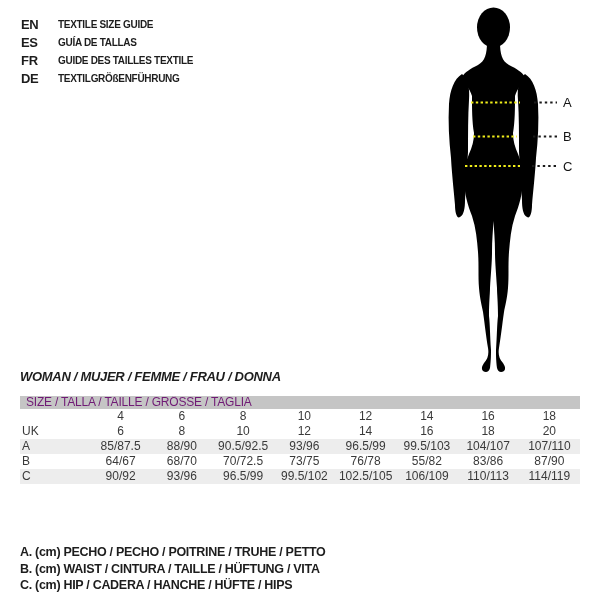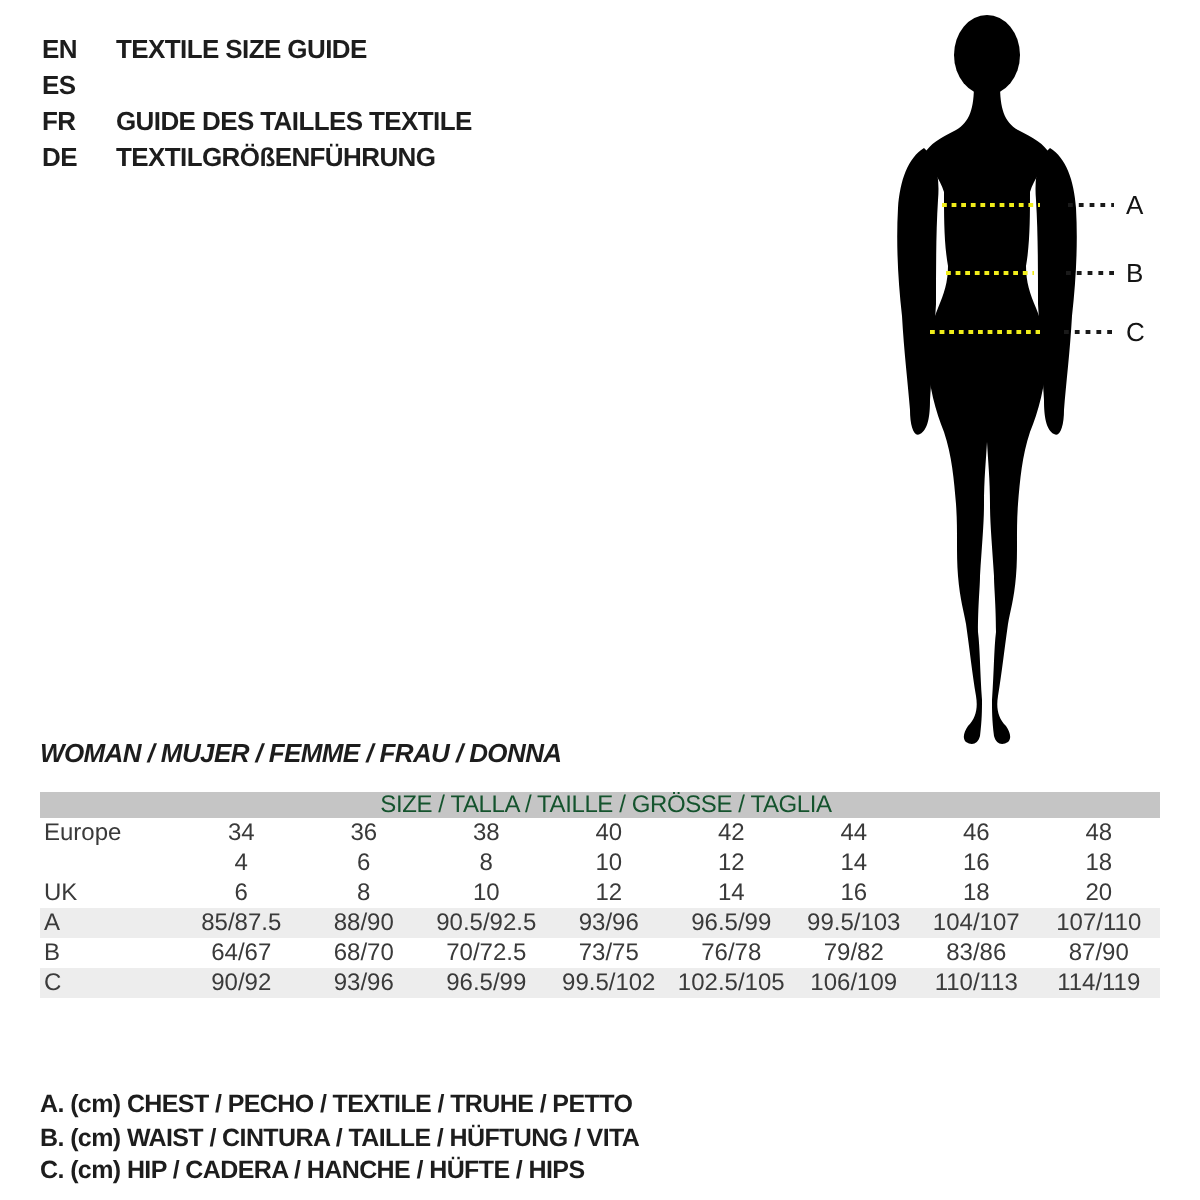--- a/index.html
+++ b/index.html
@@ -4,56 +4,57 @@
 <style>
   html,body{margin:0;padding:0;background:#ffffff;}
   .canvas{
     position:relative;width:600px;height:600px;background:#ffffff;overflow:hidden;
     font-family:"Liberation Sans","DejaVu Sans",sans-serif;color:#1d1d1d;
   }
   
   .lang-block{position:absolute;left:21px;top:15px;}
   .lang-row{display:flex;height:18px;align-items:center;}
   .lang-code{width:37px;font-weight:bold;font-size:13px;letter-spacing:-0.3px;}
-  .lang-text{font-weight:bold;font-size:13px;letter-spacing:-0.3px;white-space:nowrap;}
+  .lang-text{font-weight:bold;font-size:10px;letter-spacing:-0.3px;white-space:nowrap;}
   
   .figure{position:absolute;left:420px;top:0;width:180px;height:380px;}
   .figure svg{display:block;}
   .measure-label{font-family:"Liberation Sans","DejaVu Sans",sans-serif;font-size:13px;fill:#141414;}
   
   .section-title{position:absolute;left:20px;top:369px;font-size:13px;font-weight:bold;letter-spacing:-0.3px;white-space:nowrap;font-style:italic;}
   
   .size-table{
     position:absolute;left:20px;top:396px;width:560px;
     border-collapse:collapse;table-layout:fixed;
     font-size:12px;color:#3a3a3a;
   }
   .size-table td{height:15px;line-height:15px;padding:0;text-align:center;white-space:nowrap;overflow:hidden;}
   .size-table tr.thead td{
-    background:#c5c5c5;height:13px;line-height:13px;text-align:center;padding-left:6px;
-    color:#14532d;font-size:12px;letter-spacing:-0.2px;
+    background:#c5c5c5;height:13px;line-height:13px;text-align:left;padding-left:6px;
+    color:#701a75;font-size:12px;letter-spacing:-0.2px;
   }
   .size-table td.rowlabel{text-align:left;padding-left:2px;}
   .size-table tr.shaded{background:#ededed;}
   
   .legend{position:absolute;left:20px;top:544px;}
   .legend-row{font-size:12.5px;font-weight:bold;line-height:16.5px;letter-spacing:-0.3px;white-space:nowrap;}
 </style>
 </head>
 <body>
 
 <div class="canvas">
 
   <div class="lang-block">
     <div class="lang-row">
       <span class="lang-code">EN</span>
       <span class="lang-text">TEXTILE SIZE GUIDE</span>
     </div>
     <div class="lang-row">
       <span class="lang-code">ES</span>
+      <span class="lang-text">GUÍA DE TALLAS</span>
     </div>
     <div class="lang-row">
       <span class="lang-code">FR</span>
       <span class="lang-text">GUIDE DES TAILLES TEXTILE</span>
     </div>
     <div class="lang-row">
       <span class="lang-code">DE</span>
       <span class="lang-text">TEXTILGRÖßENFÜHRUNG</span>
     </div>
   </div>
@@ -120,31 +121,20 @@
         <col>
         <col>
         <col>
         <col>
     </colgroup>
     <tbody>
         <tr class="thead">
       <td colspan="9">SIZE / TALLA / TAILLE / GRÖSSE / TAGLIA</td>
     </tr>
     <tr>
-      <td class="rowlabel">Europe</td>
-      <td>34</td>
-      <td>36</td>
-      <td>38</td>
-      <td>40</td>
-      <td>42</td>
-      <td>44</td>
-      <td>46</td>
-      <td>48</td>
-    </tr>
-    <tr>
       <td class="rowlabel"></td>
       <td>4</td>
       <td>6</td>
       <td>8</td>
       <td>10</td>
       <td>12</td>
       <td>14</td>
       <td>16</td>
       <td>18</td>
     </tr>
@@ -170,37 +160,37 @@
       <td>104/107</td>
       <td>107/110</td>
     </tr>
     <tr>
       <td class="rowlabel">B</td>
       <td>64/67</td>
       <td>68/70</td>
       <td>70/72.5</td>
       <td>73/75</td>
       <td>76/78</td>
-      <td>79/82</td>
+      <td>55/82</td>
       <td>83/86</td>
       <td>87/90</td>
     </tr>
     <tr class="shaded">
       <td class="rowlabel">C</td>
       <td>90/92</td>
       <td>93/96</td>
       <td>96.5/99</td>
       <td>99.5/102</td>
       <td>102.5/105</td>
       <td>106/109</td>
       <td>110/113</td>
       <td>114/119</td>
     </tr>
   </tbody>
     </table>
 
   <div class="legend">
-    <div class="legend-row">A. (cm) CHEST / PECHO / TEXTILE / TRUHE / PETTO</div>
+    <div class="legend-row">A. (cm) PECHO / PECHO / POITRINE / TRUHE / PETTO</div>
     <div class="legend-row">B. (cm) WAIST / CINTURA / TAILLE / HÜFTUNG / VITA</div>
     <div class="legend-row">C. (cm) HIP / CADERA / HANCHE / HÜFTE / HIPS</div>
   </div>
 
 </div>
 
 </body></html>

